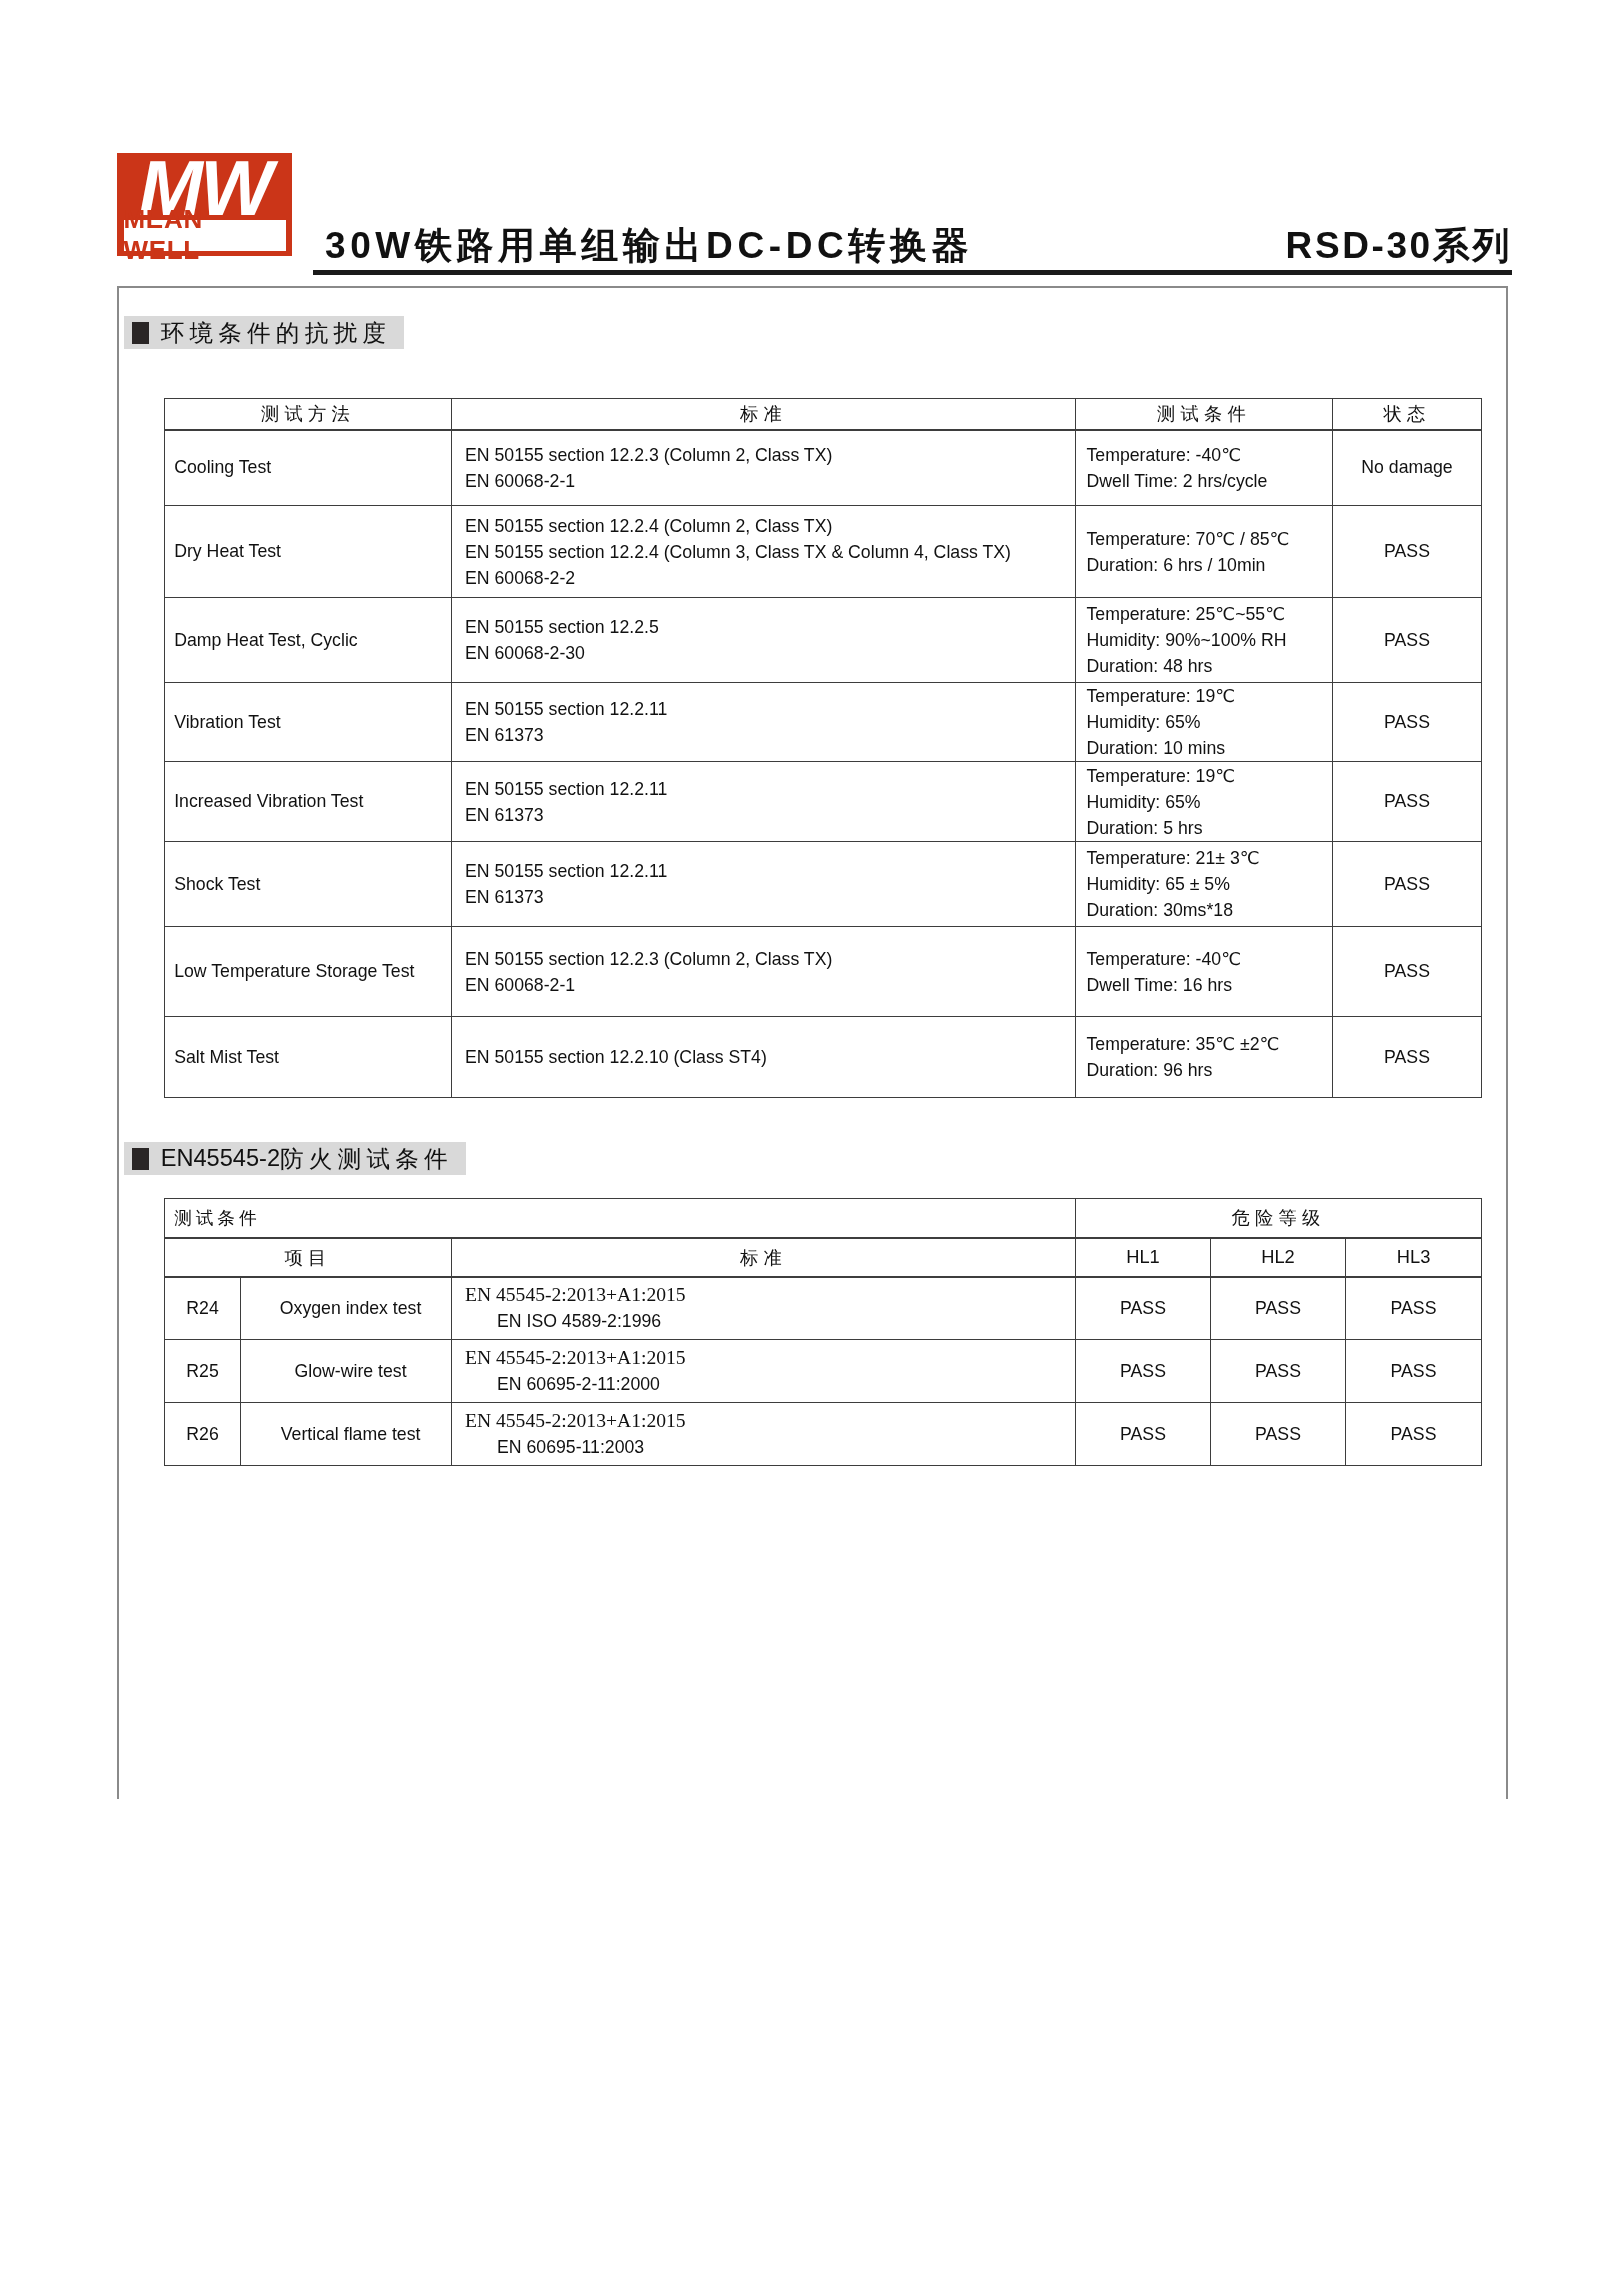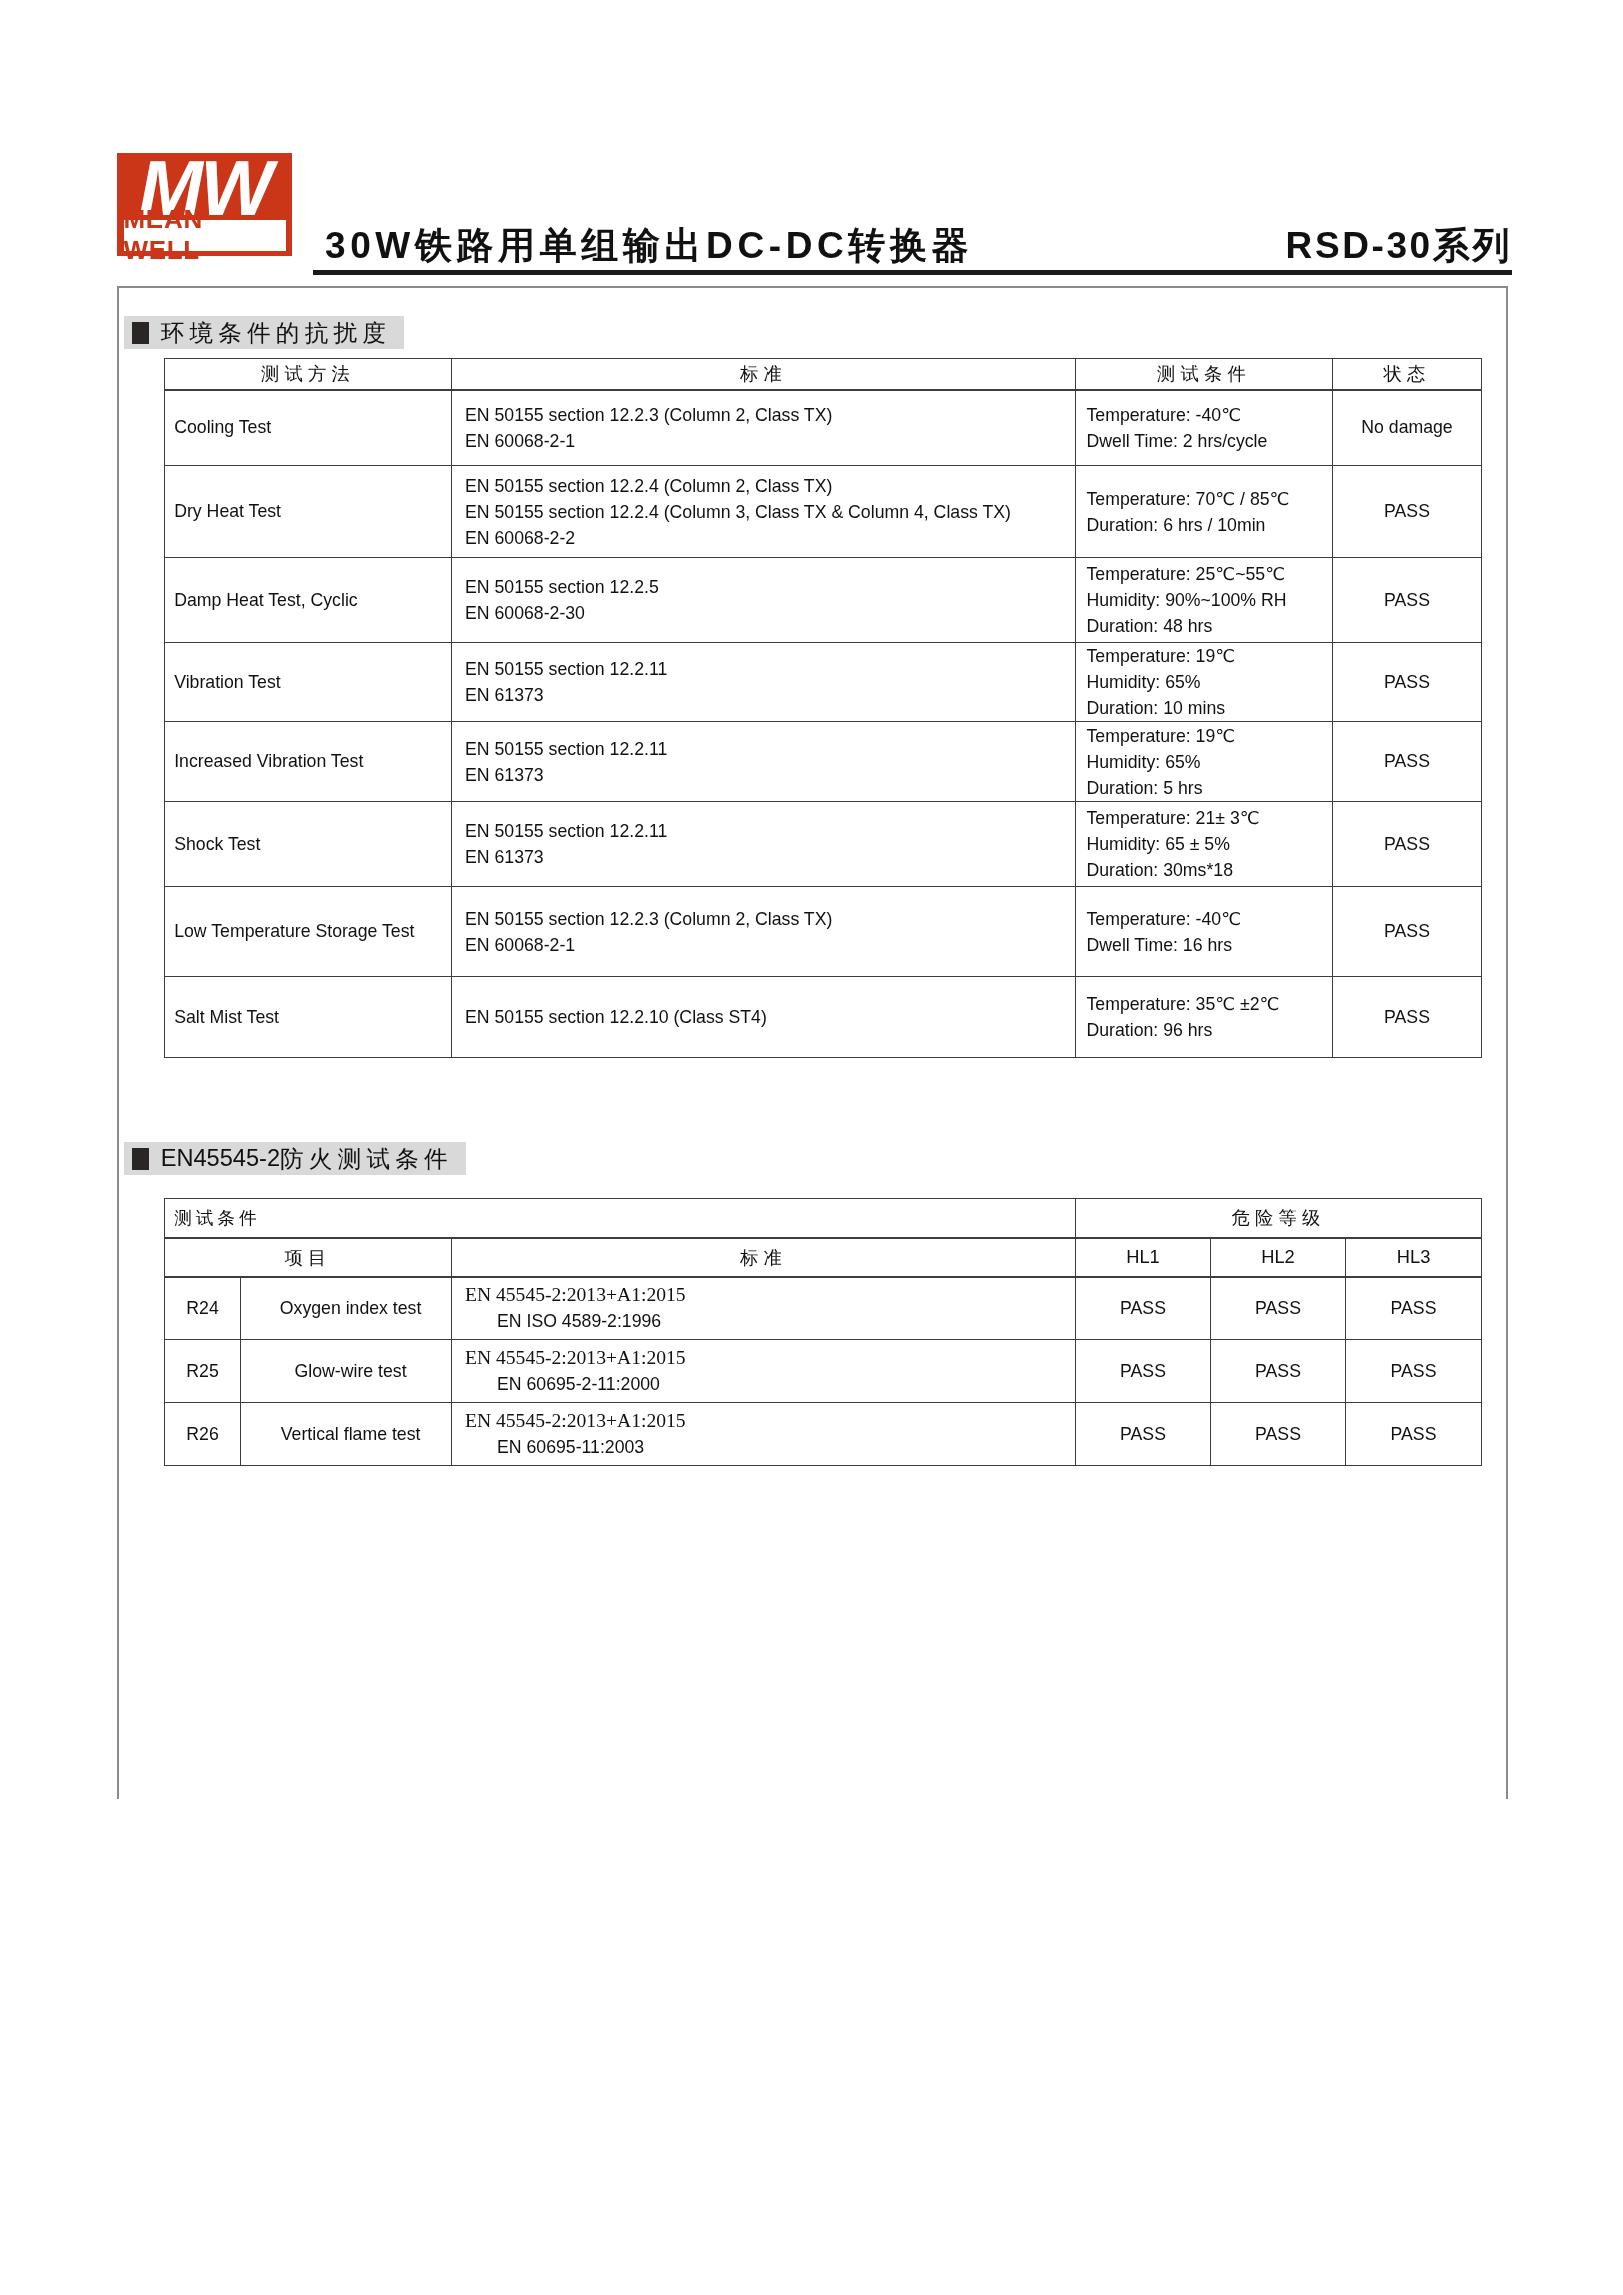--- a/index.html
+++ b/index.html
@@ -32,21 +32,21 @@
   #sec1-title { left:124px; top:316px; }
   #sec2-title { left:124px; top:1142px; }
 
   
   table { border-collapse:collapse; table-layout:fixed; background:#ffffff; }
   td, th { border:1.3px solid #3d3d3d; vertical-align:middle; font-weight:normal;
            font-size:17.7px; color:#111111; overflow:hidden; }
   .cjk-head { font-size:18.3px; letter-spacing:5.2px; text-align:center; }
   .multiline { white-space:pre-line; line-height:26px; }
 
-  #table1 { position:absolute; left:164px; top:358px; width:1317px;border-radius:16px; }
+  #table1 { position:absolute; left:164px; top:398px; width:1317px;border-radius:16px; }
   #table1 th { height:31px; border-bottom-width:2.6px; }
   #table1 td.c-method { text-align:left; padding-left:9.2px; }
   #table1 td.c-standard { text-align:left; padding-left:13px; }
   #table1 td.c-cond { text-align:left; padding-left:10.5px; }
   #table1 td.c-status { text-align:center; }
 
   #table2 { position:absolute; left:164px; top:1198px; width:1317px; }
   #table2 th { height:39px; border-bottom-width:2.6px; }
   #table2 th.left { text-align:left; padding-left:9.2px; letter-spacing:3.9px; font-weight:normal; }
   #table2 td.c-code { text-align:center; }

